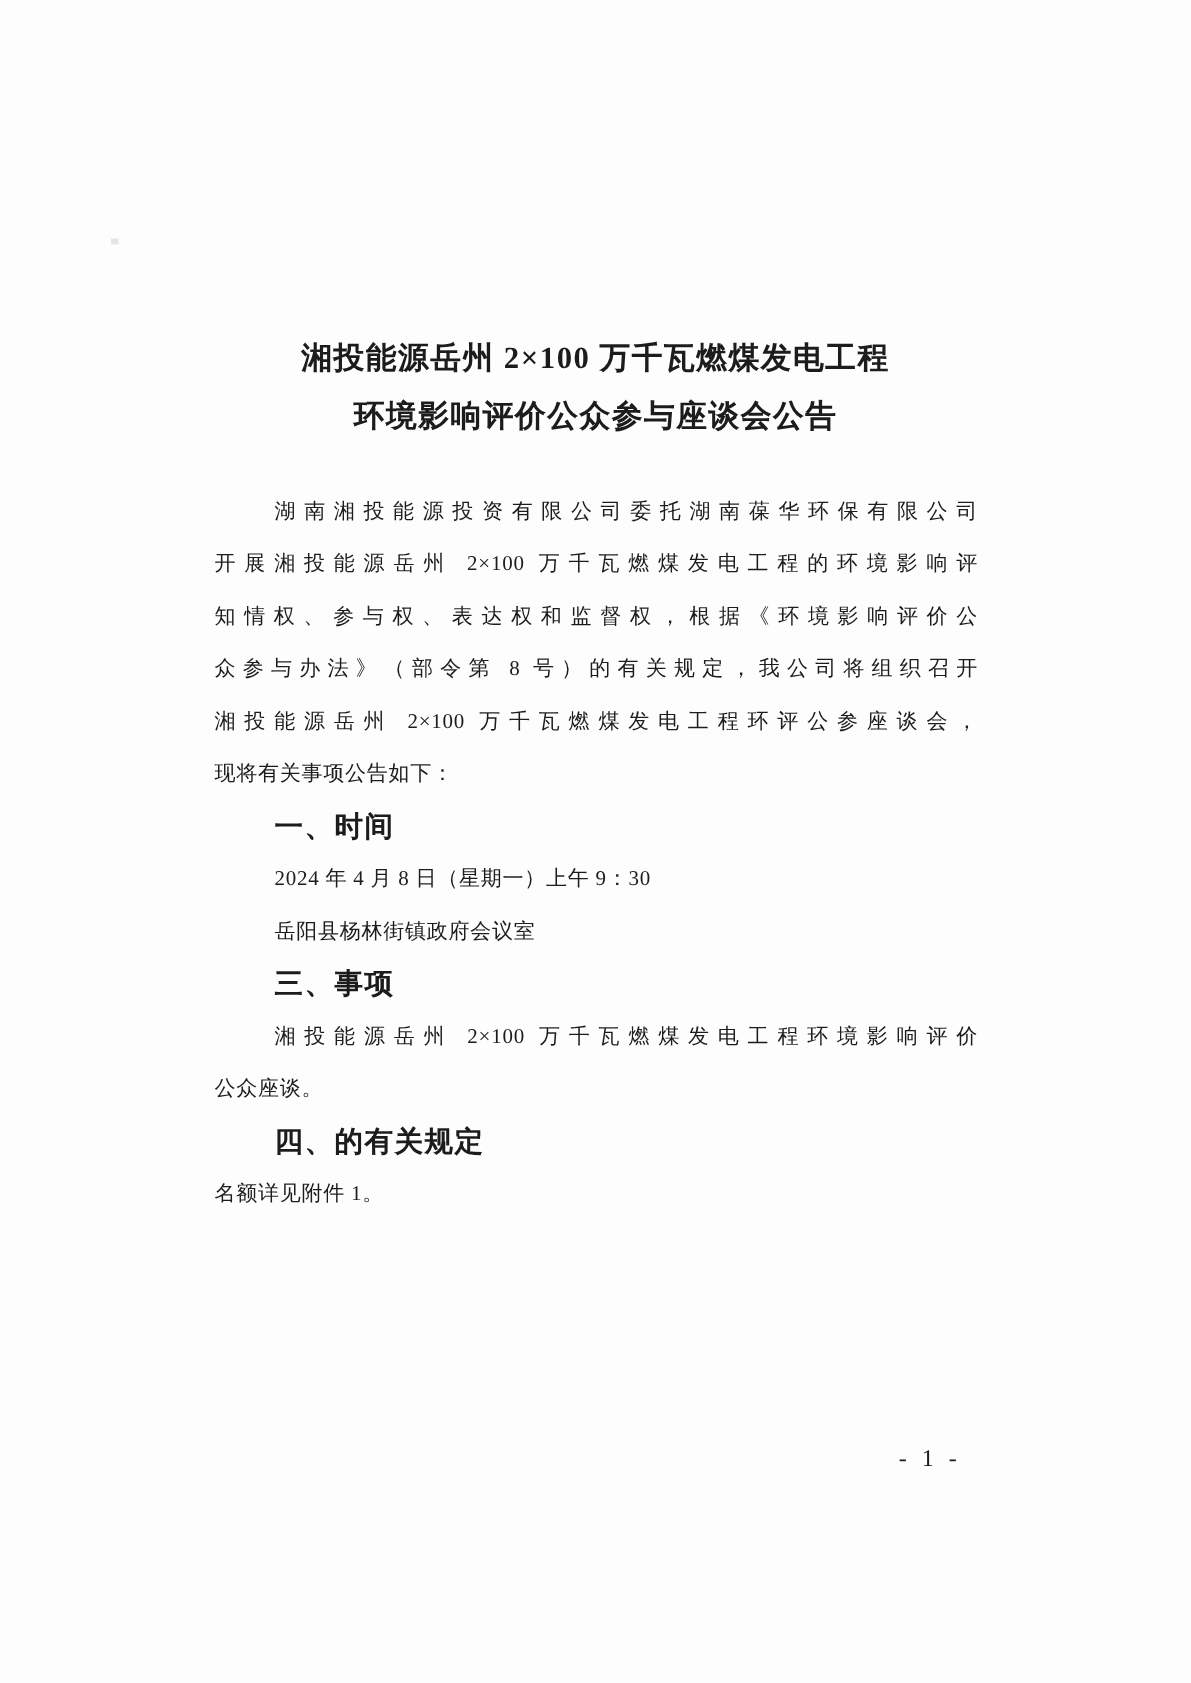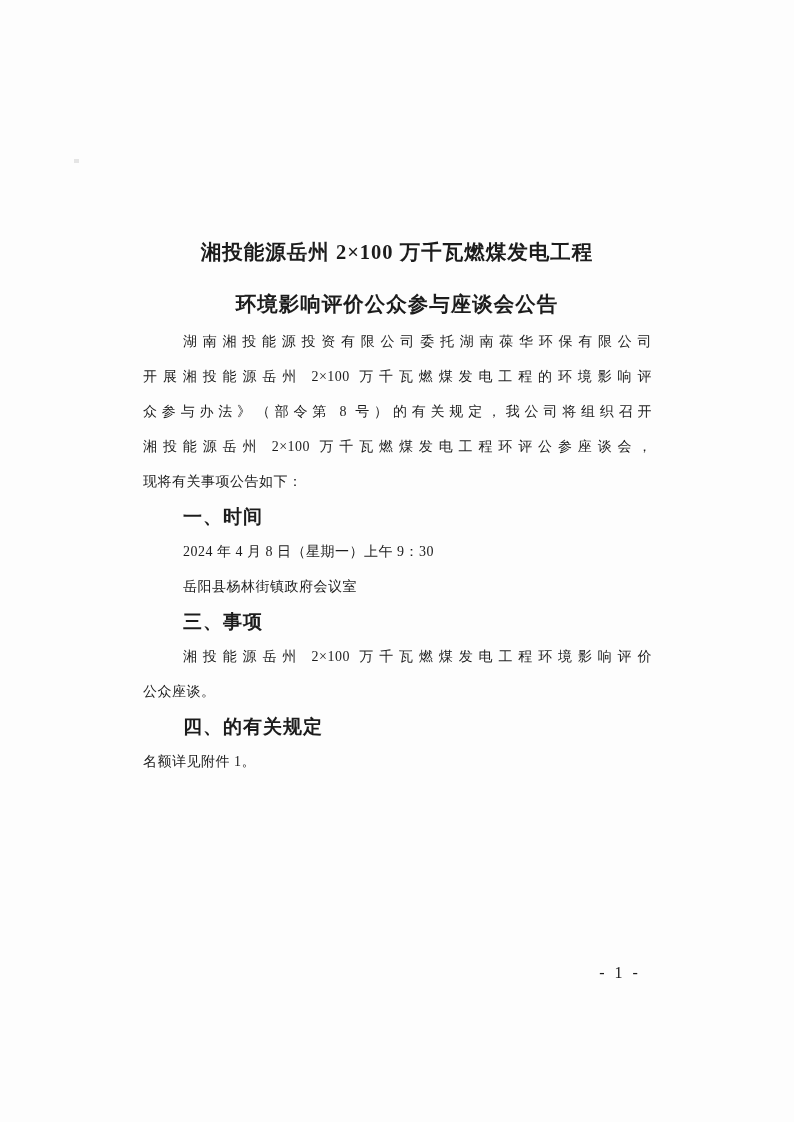--- a/index.html
+++ b/index.html
@@ -17,21 +17,21 @@
     overflow: hidden;
   }
   .title-block {
     position: absolute;
     top: 220px;
     left: 0;
     width: 794px;
     text-align: center;
   }
   .title-line {
-    margin: 13px;
+    margin: 0;
     font-size: 20.5px;
     font-weight: 700;
     line-height: 39px;
     letter-spacing: 1px;
     color: var(--ink, #1c1c1c);
     font-family: "Liberation Serif", "DejaVu Serif", serif;
   }
   .doc-body {
     position: absolute;
     top: 324px;
@@ -90,20 +90,21 @@
   <span class="scan-speck"></span>
 
   <div class="title-block">
     <h1 class="title-line">湘投能源岳州 2×100 万千瓦燃煤发电工程</h1>
     <h1 class="title-line">环境影响评价公众参与座谈会公告</h1>
   </div>
 
   <div class="doc-body" id="doc-body">
       <div class="line body indent justify">湖南湘投能源投资有限公司委托湖南葆华环保有限公司</div>
       <div class="line body justify">开展湘投能源岳州 2×100 万千瓦燃煤发电工程的环境影响评</div>
+      <div class="line body justify">知情权、参与权、表达权和监督权，根据《环境影响评价公</div>
       <div class="line body justify">众参与办法》（部令第 8 号）的有关规定，我公司将组织召开</div>
       <div class="line body justify">湘投能源岳州 2×100 万千瓦燃煤发电工程环评公参座谈会，</div>
       <div class="line body">现将有关事项公告如下：</div>
       <div class="line heading indent">一、时间</div>
       <div class="line body indent">2024 年 4 月 8 日（星期一）上午 9：30</div>
       <div class="line body indent">岳阳县杨林街镇政府会议室</div>
       <div class="line heading indent">三、事项</div>
       <div class="line body indent justify">湘投能源岳州 2×100 万千瓦燃煤发电工程环境影响评价</div>
       <div class="line body">公众座谈。</div>
       <div class="line heading indent">四、的有关规定</div>

